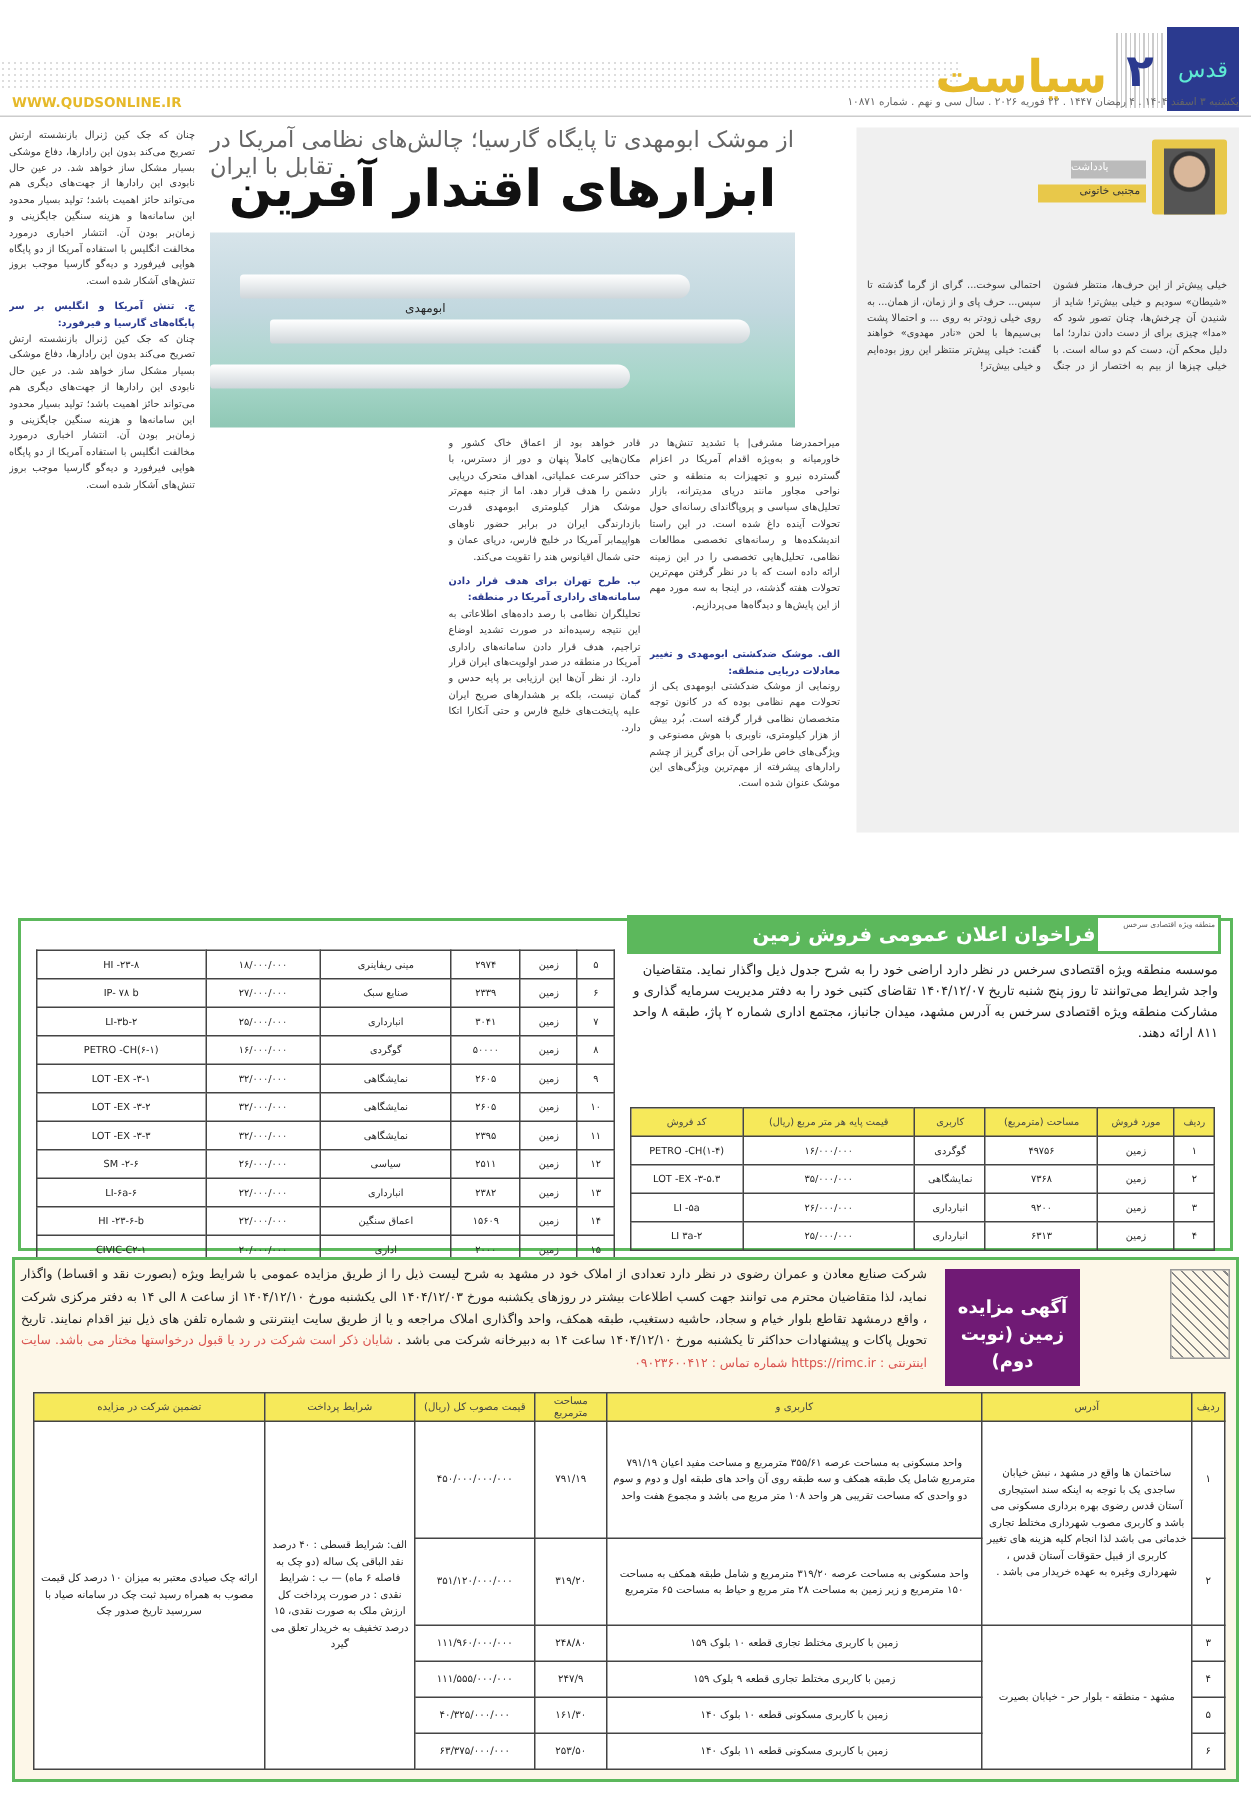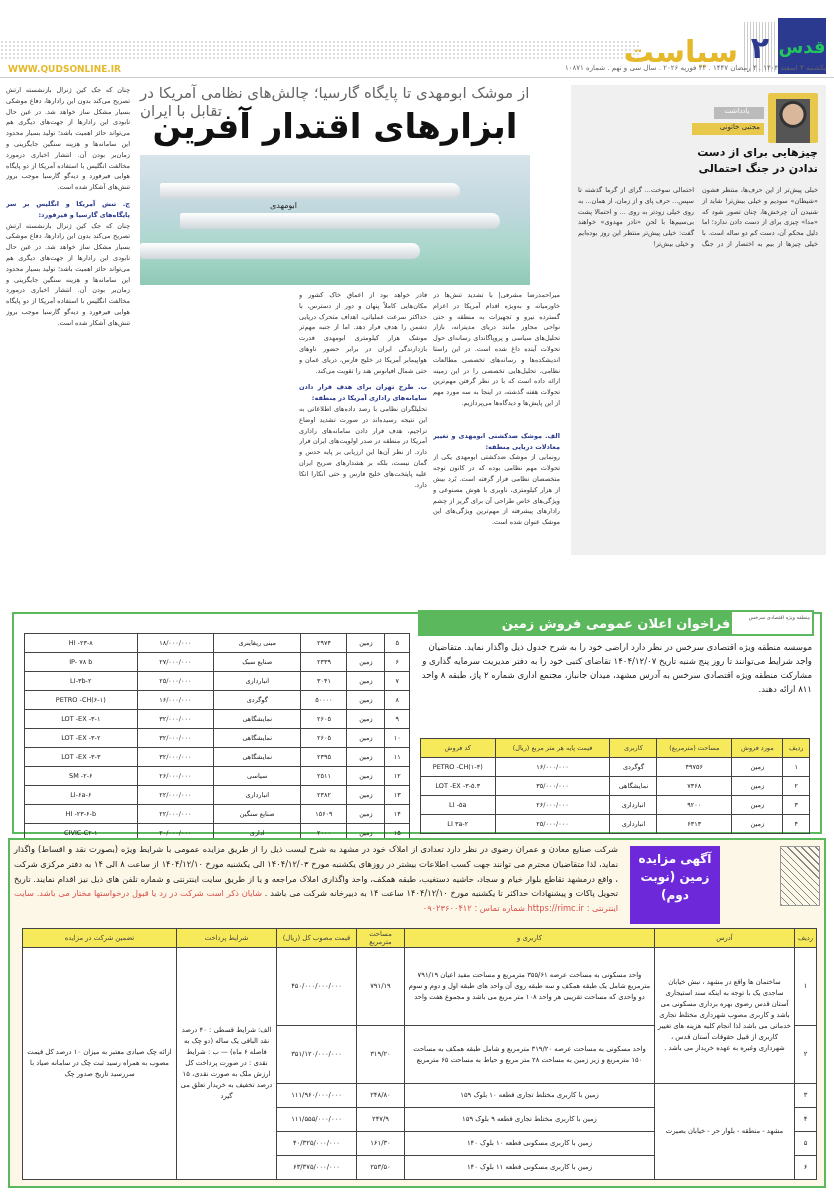--- a/index.html
+++ b/index.html
@@ -1,49 +1,49 @@
 <!DOCTYPE html>
 <html><head>
 <meta charset="utf-8">
 <style>
 *{box-sizing:border-box;margin:0;padding:0}
 body{width:834px;height:1200px;background:#fff;font-family:"DejaVu Sans",sans-serif;position:relative;overflow:hidden;color:#222}
 .abs{position:absolute}
-.hdr-logo{right:8px;top:18px;width:48px;height:56px;background:#2b3a8f;color:#22c55e;font-size:18px;font-weight:bold;display:flex;align-items:center;justify-content:center;direction:rtl}
+.hdr-logo{right:8px;top:18px;width:48px;height:56px;background:#2b3a8f;color:#5eead4;font-size:15px;font-weight:normal;display:flex;align-items:center;justify-content:center;direction:rtl}
 .hdr-num{right:58px;top:22px;width:32px;height:50px;background:repeating-linear-gradient(90deg,#ccc 0 1px,#fff 1px 3px);font-size:30px;font-weight:bold;color:#2b3a8f;display:flex;align-items:center;justify-content:center}
 .hdr-sec{right:96px;top:34px;font-size:30px;color:#e6b92a;font-weight:bold;direction:rtl}
 .hdr-dots{left:0;top:40px;width:640px;height:20px;background:radial-gradient(#ddd 1px,transparent 1px) 0 0/4px 4px}
 .hdr-bar{left:0;top:62px;width:834px;height:16px;border-bottom:1px solid #ccc;direction:rtl;font-size:7px;color:#666;padding:2px 8px;display:flex;justify-content:space-between}
 .hdr-bar .site{color:#e6b92a;font-weight:bold;font-size:9px;direction:ltr}
 .col{direction:rtl;font-size:6.5px;line-height:10.8px;color:#333;text-align:justify;overflow:hidden}
 .col b{color:#2b3a8f}
 .note{right:8px;top:85px;width:255px;height:470px;background:#f0f0f0;padding:4px}
 .note .photo{position:absolute;right:8px;top:8px;width:50px;height:50px;background:#e8c84a;border-radius:2px}
 .note .photo:after{content:"";position:absolute;left:8px;top:6px;width:34px;height:44px;background:radial-gradient(circle at 50% 35%,#d9b79a 0 10px,#333 11px 13px,#555 14px)}
-.note .lbl{position:absolute;right:62px;top:22px;width:50px;height:12px;background:#bbb;font-size:7px;color:#fff;text-align:center;padding-right:4px}
+.note .lbl{position:absolute;right:62px;top:22px;width:50px;height:12px;background:#bbb;font-size:7px;color:#fff;text-align:left;padding-right:4px}
 .note .author{position:absolute;right:62px;top:38px;width:72px;height:12px;background:#e8c84a;font-size:7px;text-align:right;padding-right:4px;color:#333}
 .note .title{position:absolute;right:8px;top:60px;width:140px;font-size:11px;font-weight:bold;direction:rtl;line-height:16px;color:#111}
 .note .body{position:absolute;right:8px;top:100px;width:240px;height:360px;columns:2;column-gap:8px}
 .kicker{left:140px;top:84px;width:390px;font-size:15px;color:#666;direction:rtl;text-align:left}
 .headline{left:140px;top:106px;width:390px;font-size:34px;font-weight:900;color:#111;direction:rtl;text-align:center;font-family:"DejaVu Sans",sans-serif;letter-spacing:-1px}
 .photo-main{left:140px;top:155px;width:390px;height:130px;background:linear-gradient(180deg,#d7e4ea 0%,#c2d8df 40%,#a7d6c9 75%,#8fc8b5 100%);overflow:hidden}
 .missile{position:absolute;height:16px;background:linear-gradient(180deg,#fff,#cfd6da);border-radius:3px 10px 10px 3px}
 .art{top:290px;height:300px}
 .grn-box{left:12px;top:612px;width:810px;height:222px;border:2px solid #5cb85c}
 .ad1-head{right:20px;top:610px;width:396px;height:26px;background:#5cb85c;color:#fff;font-weight:bold;font-size:13px;direction:rtl;display:flex;align-items:center;justify-content:center}
 .ad1-logo{right:22px;top:612px;width:80px;height:22px;background:#fff;font-size:5px;color:#555;direction:rtl;padding:2px}
 .ad1-text{right:22px;top:640px;width:396px;direction:rtl;font-size:8.6px;line-height:14px;color:#222}
 .ad1-text .url{color:#d9534f;font-family:"DejaVu Sans",sans-serif}
 table{border-collapse:collapse;direction:rtl;font-size:6.5px}
 td,th{border:1px solid #444;text-align:center;padding:0 2px;height:19px}
 th{background:#f6e95a;font-weight:normal;color:#444}
 .t1{right:24px;top:738px;width:390px}
 .t2{left:24px;top:620px;width:386px}
 .ad2-box{left:8px;top:838px;width:818px;height:350px;border:2px solid #5cb85c;background:#fdf7e8}
-.ad2-badge{right:114px;top:846px;width:90px;height:78px;background:#6d28d9;color:#fff;font-weight:bold;font-size:12px;direction:rtl;text-align:center;line-height:18px;padding-top:4px}
+.ad2-badge{right:114px;top:846px;width:90px;height:78px;background:#701a75;color:#fff;font-weight:bold;font-size:12px;direction:rtl;text-align:center;line-height:18px;padding-top:16px}
 .ad2-logo{right:14px;top:846px;width:40px;height:60px;background:repeating-linear-gradient(45deg,#888 0 1px,transparent 1px 5px);border:1px solid #999}
 .ad2-text{left:14px;top:842px;width:604px;direction:rtl;font-size:8.3px;line-height:14.8px;color:#222;text-align:justify}
 .ad2-text .red{color:#d9534f}
 .t3{left:22px;top:928px;width:795px;background:#fff;font-size:6.8px}
 .t3 td{line-height:11px;padding:2px 3px}
 </style>
 </head>
 <body>
 
 <div class="abs hdr-dots"></div>
@@ -52,21 +52,20 @@
 <div class="abs hdr-sec">سیاست</div>
 <div class="abs hdr-bar">
   <span>یکشنبه ۳ اسفند ۱۴۰۴ . ۴ رمضان ۱۴۴۷ . ۲۲ فوریه ۲۰۲۶ . سال سی و نهم . شماره ۱۰۸۷۱</span>
   <span class="site">WWW.QUDSONLINE.IR</span>
 </div>
 
 <div class="abs note">
   <div class="photo"></div>
   <div class="lbl">یادداشت</div>
   <div class="author">مجتبی خاتونی</div>
-  <div class="title">چیزهایی برای از دست ندادن در جنگ احتمالی</div>
   <div class="body col">خیلی پیش‌تر از این حرف‌ها، منتظر فشون «شیطان» سودیم و خیلی بیش‌تر! شاید از شنیدن آن چرخش‌ها، چنان تصور شود که «مدا» چیزی برای از دست دادن ندارد؛ اما دلیل محکم آن، دست کم دو ساله است. با خیلی چیزها از بیم به اختصار از در جنگ احتمالی سوخت... گرای از گرما گذشته تا سپس... حرف پای و از زمان، از همان... به روی خیلی زودتر به روی ... و احتمالا پشت بی‌سیم‌ها با لحن «نادر مهدوی» خواهند گفت: خیلی پیش‌تر منتظر این روز بوده‌ایم و خیلی بیش‌تر!</div>
 </div>
 
 <div class="abs kicker">از موشک ابومهدی تا پایگاه گارسیا؛ چالش‌های نظامی آمریکا در تقابل با ایران</div>
 <div class="abs headline">ابزارهای اقتدار آفرین</div>
 <div class="abs photo-main">
   <div class="missile" style="left:20px;top:28px;width:300px"></div>
   <div class="missile" style="left:40px;top:58px;width:320px"></div>
   <div class="missile" style="left:0;top:88px;width:280px"></div>
   <div style="position:absolute;left:130px;top:46px;font-size:8px;color:#222;direction:rtl">ابومهدی</div>
@@ -211,21 +210,21 @@
         <td>زمین</td>
         <td>۲۳۸۲</td>
         <td>انبارداری</td>
         <td>۲۲/۰۰۰/۰۰۰</td>
         <td>LI-۶a-۶</td>
       </tr>
   <tr>
         <td>۱۴</td>
         <td>زمین</td>
         <td>۱۵۶۰۹</td>
-        <td>صنایع سنگین</td>
+        <td>اعماق سنگین</td>
         <td>۲۲/۰۰۰/۰۰۰</td>
         <td>HI -۲۳-۶-b</td>
       </tr>
   <tr>
         <td>۱۵</td>
         <td>زمین</td>
         <td>۲۰۰۰</td>
         <td>اداری</td>
         <td>۲۰/۰۰۰/۰۰۰</td>
         <td>CIVIC-C۲-۱</td>

